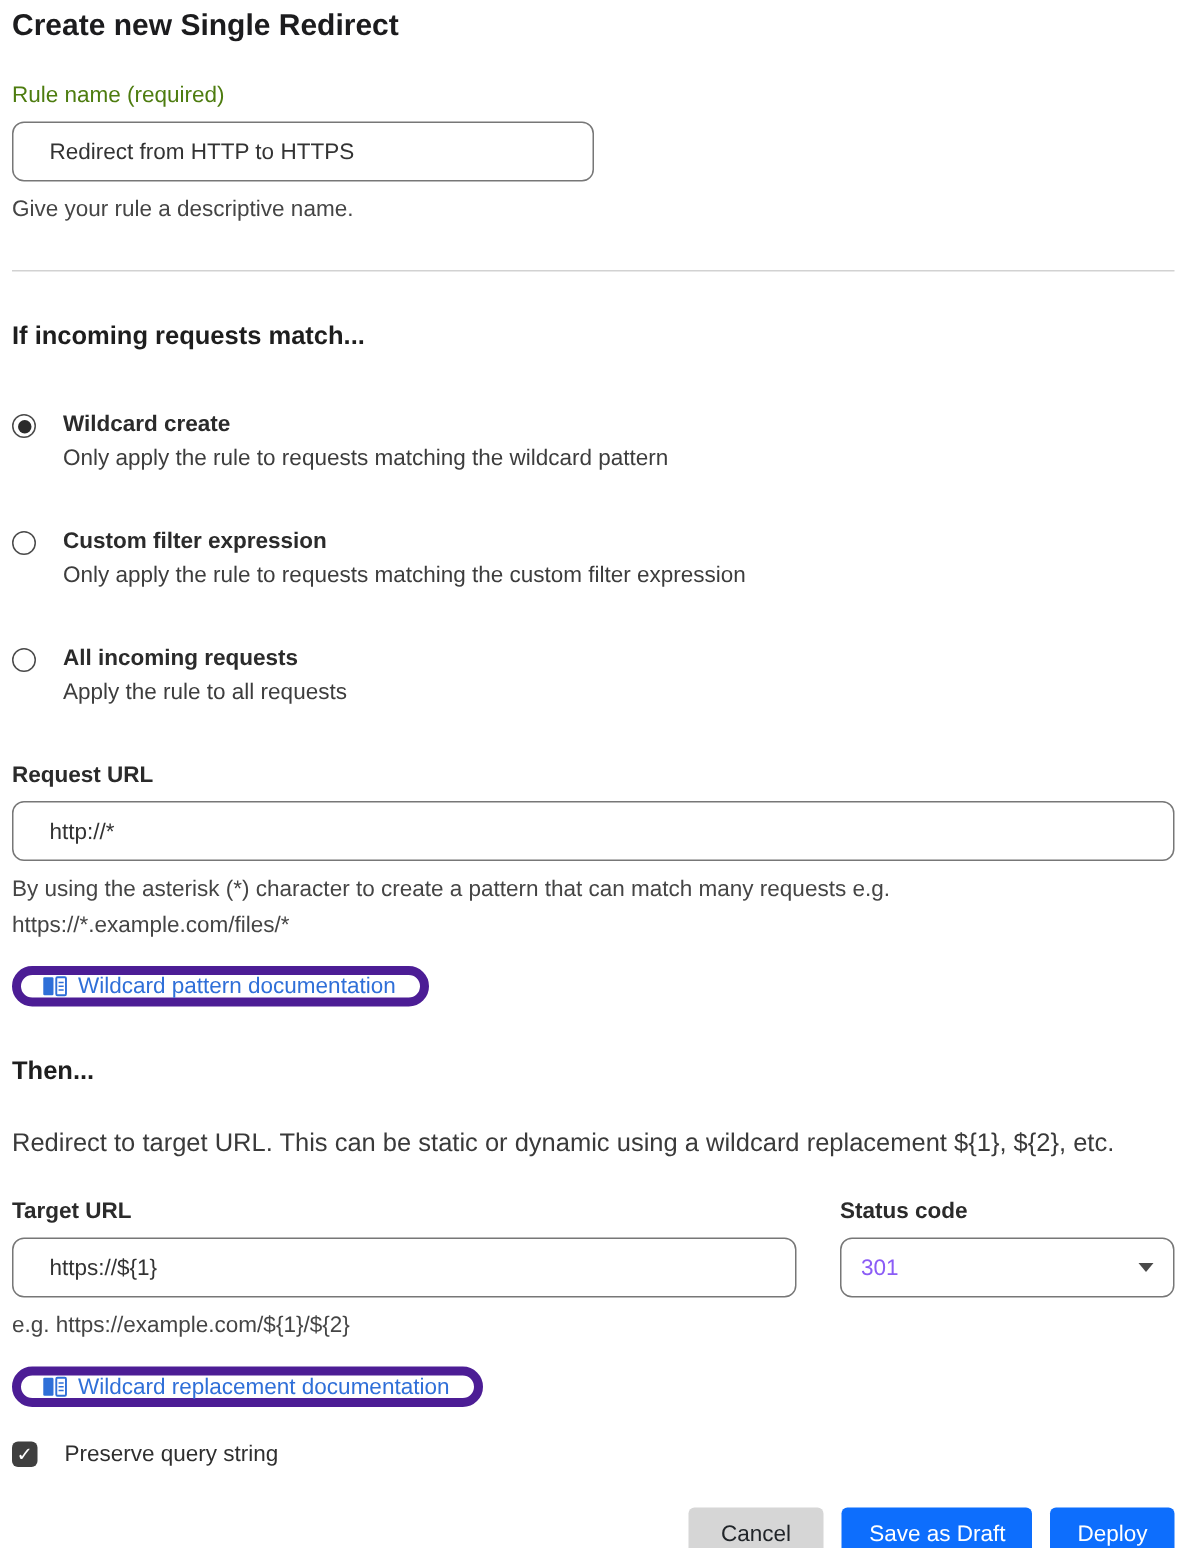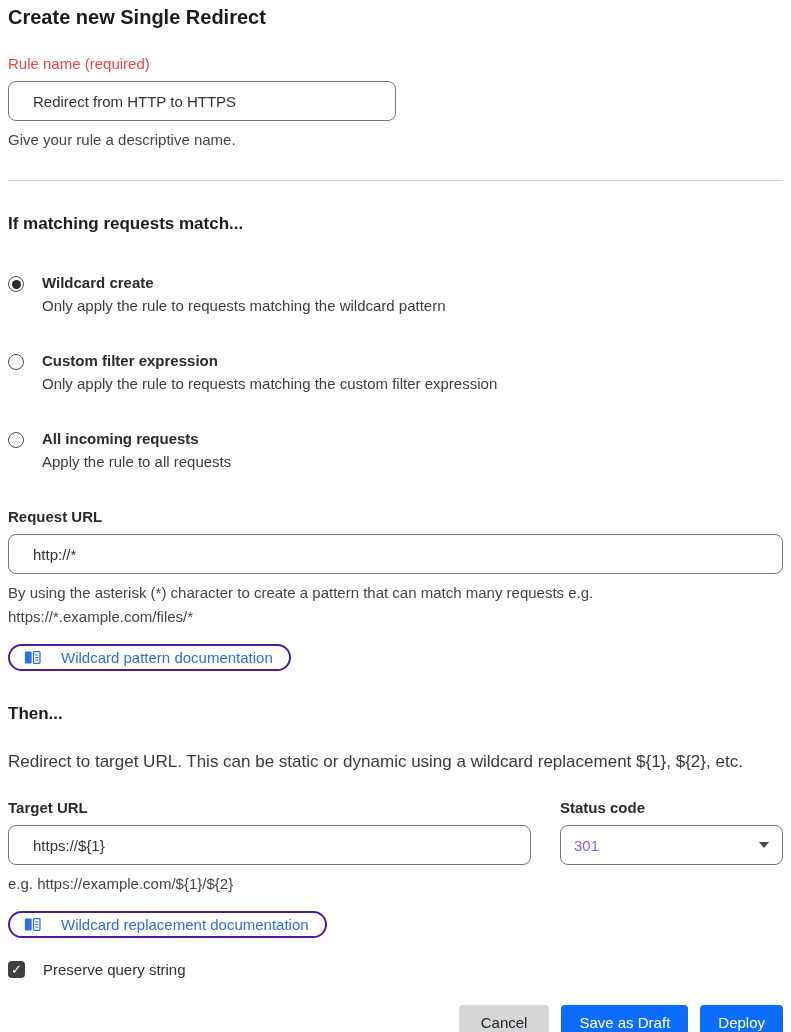--- a/index.html
+++ b/index.html
@@ -15,21 +15,21 @@
 
   .page-title {
     font-size: 20px;
     font-weight: 700;
     color: #1c1c1e;
     margin-bottom: 26px;
   }
 
   .field-label {
     font-size: 15px;
-    color: #ef4444;
+    color: #4d7c0f;
     margin-bottom: 9px;
     display: block;
   }
   .field-label.strong { font-weight: 600; color: #2b2b2b; }
 
   .text-input {
     font-family: "Liberation Sans", "DejaVu Sans", sans-serif;
     font-size: 15px;
     color: #333;
     border: 1px solid #777;
@@ -100,23 +100,23 @@
     margin-top: 6px;
   }
 
   .request-url-block { margin-top: 10px; }
 
   .help-line { display: block; }
 
   .doc-button {
     display: inline-flex;
     align-items: center;
-    gap: 20px;
+    gap: 7px;
     margin-top: 15px;
-    border: 2px solid #4c1d95;
+    border: 6px solid #4c1d95;
     border-radius: 14px;
     background: #fff;
     color: #2f6fd8;
     font-family: "Liberation Sans", "DejaVu Sans", sans-serif;
     font-size: 15px;
     padding: 3px 16px 4px 14px;
     height: 27px;
     cursor: pointer;
   }
   .doc-button svg { display: block; }
@@ -214,21 +214,21 @@
 
 <div>
   <label class="field-label">Rule name (required)</label>
   <input class="text-input rule-name-input" type="text" value="Redirect from HTTP to HTTPS" style="">
   <div class="help-text">Give your rule a descriptive name.</div>
 </div>
 
 <hr class="divider">
 
 
-<h2 class="section-heading">If matching requests match...</h2>
+<h2 class="section-heading">If incoming requests match...</h2>
 
 <div class="radio-group">
 
   <div class="radio-option">
     <span class="radio-circle checked"></span>
     <span class="radio-texts">
       <span class="radio-label">Wildcard create</span>
       <span class="radio-desc">Only apply the rule to requests matching the wildcard pattern</span>
     </span>
   </div>

